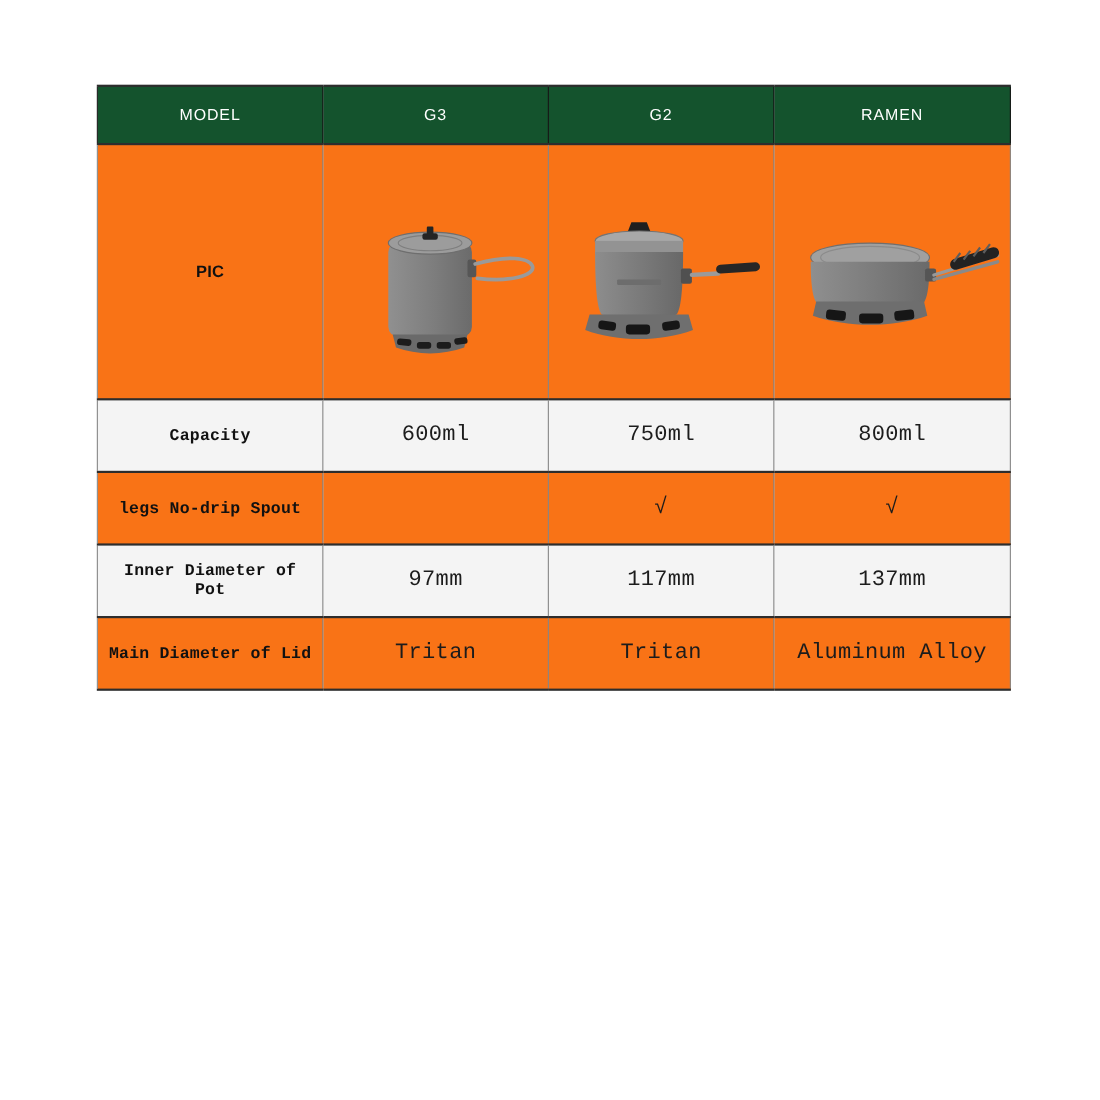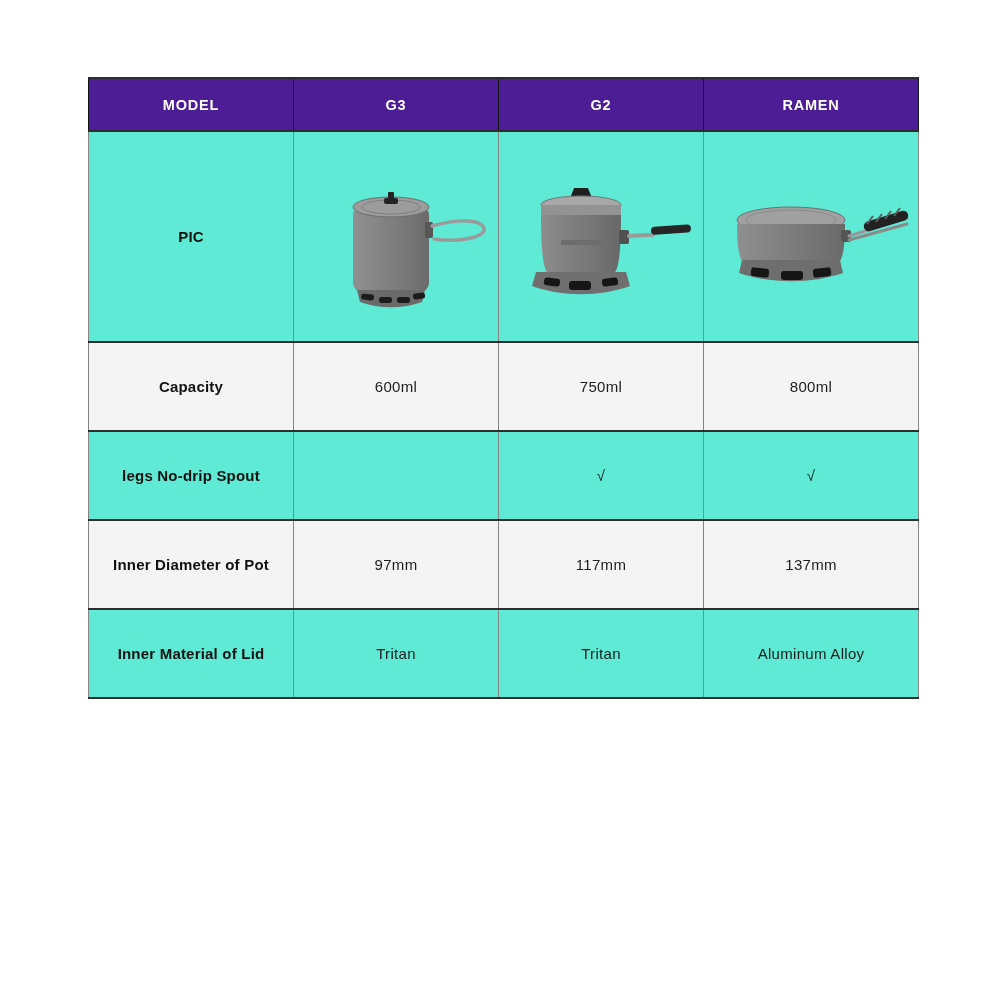--- a/index.html
+++ b/index.html
@@ -4,29 +4,29 @@
 <style>
   html,body{margin:0;padding:0;background:#ffffff;}
   body{width:1000px;height:1000px;font-family:"Liberation Sans",sans-serif;}
   table.cmp{border-collapse:collapse;table-layout:fixed;width:830px;margin:77px 0 0 88px;}
   .cmp th,.cmp td{
     border-left:1px solid #858585;border-right:1px solid #858585;
     border-top:2px solid #2d2d2d;border-bottom:2px solid #2d2d2d;
     text-align:center;vertical-align:middle;padding:4px 6px;box-sizing:border-box;
   }
   .cmp thead th{
-    background:#4c1d95;color:#ffffff;font-size:14.5px;font-weight:bold;
+    background:#14532d;color:#ffffff;font-size:14.5px;font-weight:normal;
     letter-spacing:0.8px;height:53px;border-left-color:#141414;border-right-color:#141414;
   }
   .cmp tbody th{font-size:15px;font-weight:bold;color:#111111;letter-spacing:0.2px;}
-  .cmp tbody td{font-size:15px;color:#1c1c1c;letter-spacing:0.3px;white-space:pre-line;line-height:1.4;}
-  .cmp tbody tr{background:#5eead4;}
+  .cmp tbody td{font-size:20px;color:#1c1c1c;letter-spacing:0.3px;white-space:pre-line;line-height:1.4;}
+  .cmp tbody tr{background:#f97316;}
   .cmp tbody tr:nth-child(even){background:#f4f4f4;}
   .pic-row th,.pic-row td{height:150px;}
-  .data-row th,.data-row td{height:89px;}
+  .data-row th,.data-row td{height:66px;font-family:Liberation Mono, monospace;}
   .pot{display:block;margin:0 auto;}
 </style>
 </head>
 <body>
 
 <table class="cmp">
   <colgroup>
     <col style="width:205px">
       <col style="width:205px">
       <col style="width:205px">
@@ -130,19 +130,19 @@
       <td>√</td>
       <td>√</td>
     </tr>
     <tr class="data-row">
       <th>Inner Diameter of Pot</th>
       <td>97mm</td>
       <td>117mm</td>
       <td>137mm</td>
     </tr>
     <tr class="data-row">
-      <th>Inner Material of Lid</th>
+      <th>Main Diameter of Lid</th>
       <td>Tritan</td>
       <td>Tritan</td>
       <td>Aluminum Alloy</td>
     </tr>
   </tbody>
 </table>
 
 </body></html>

